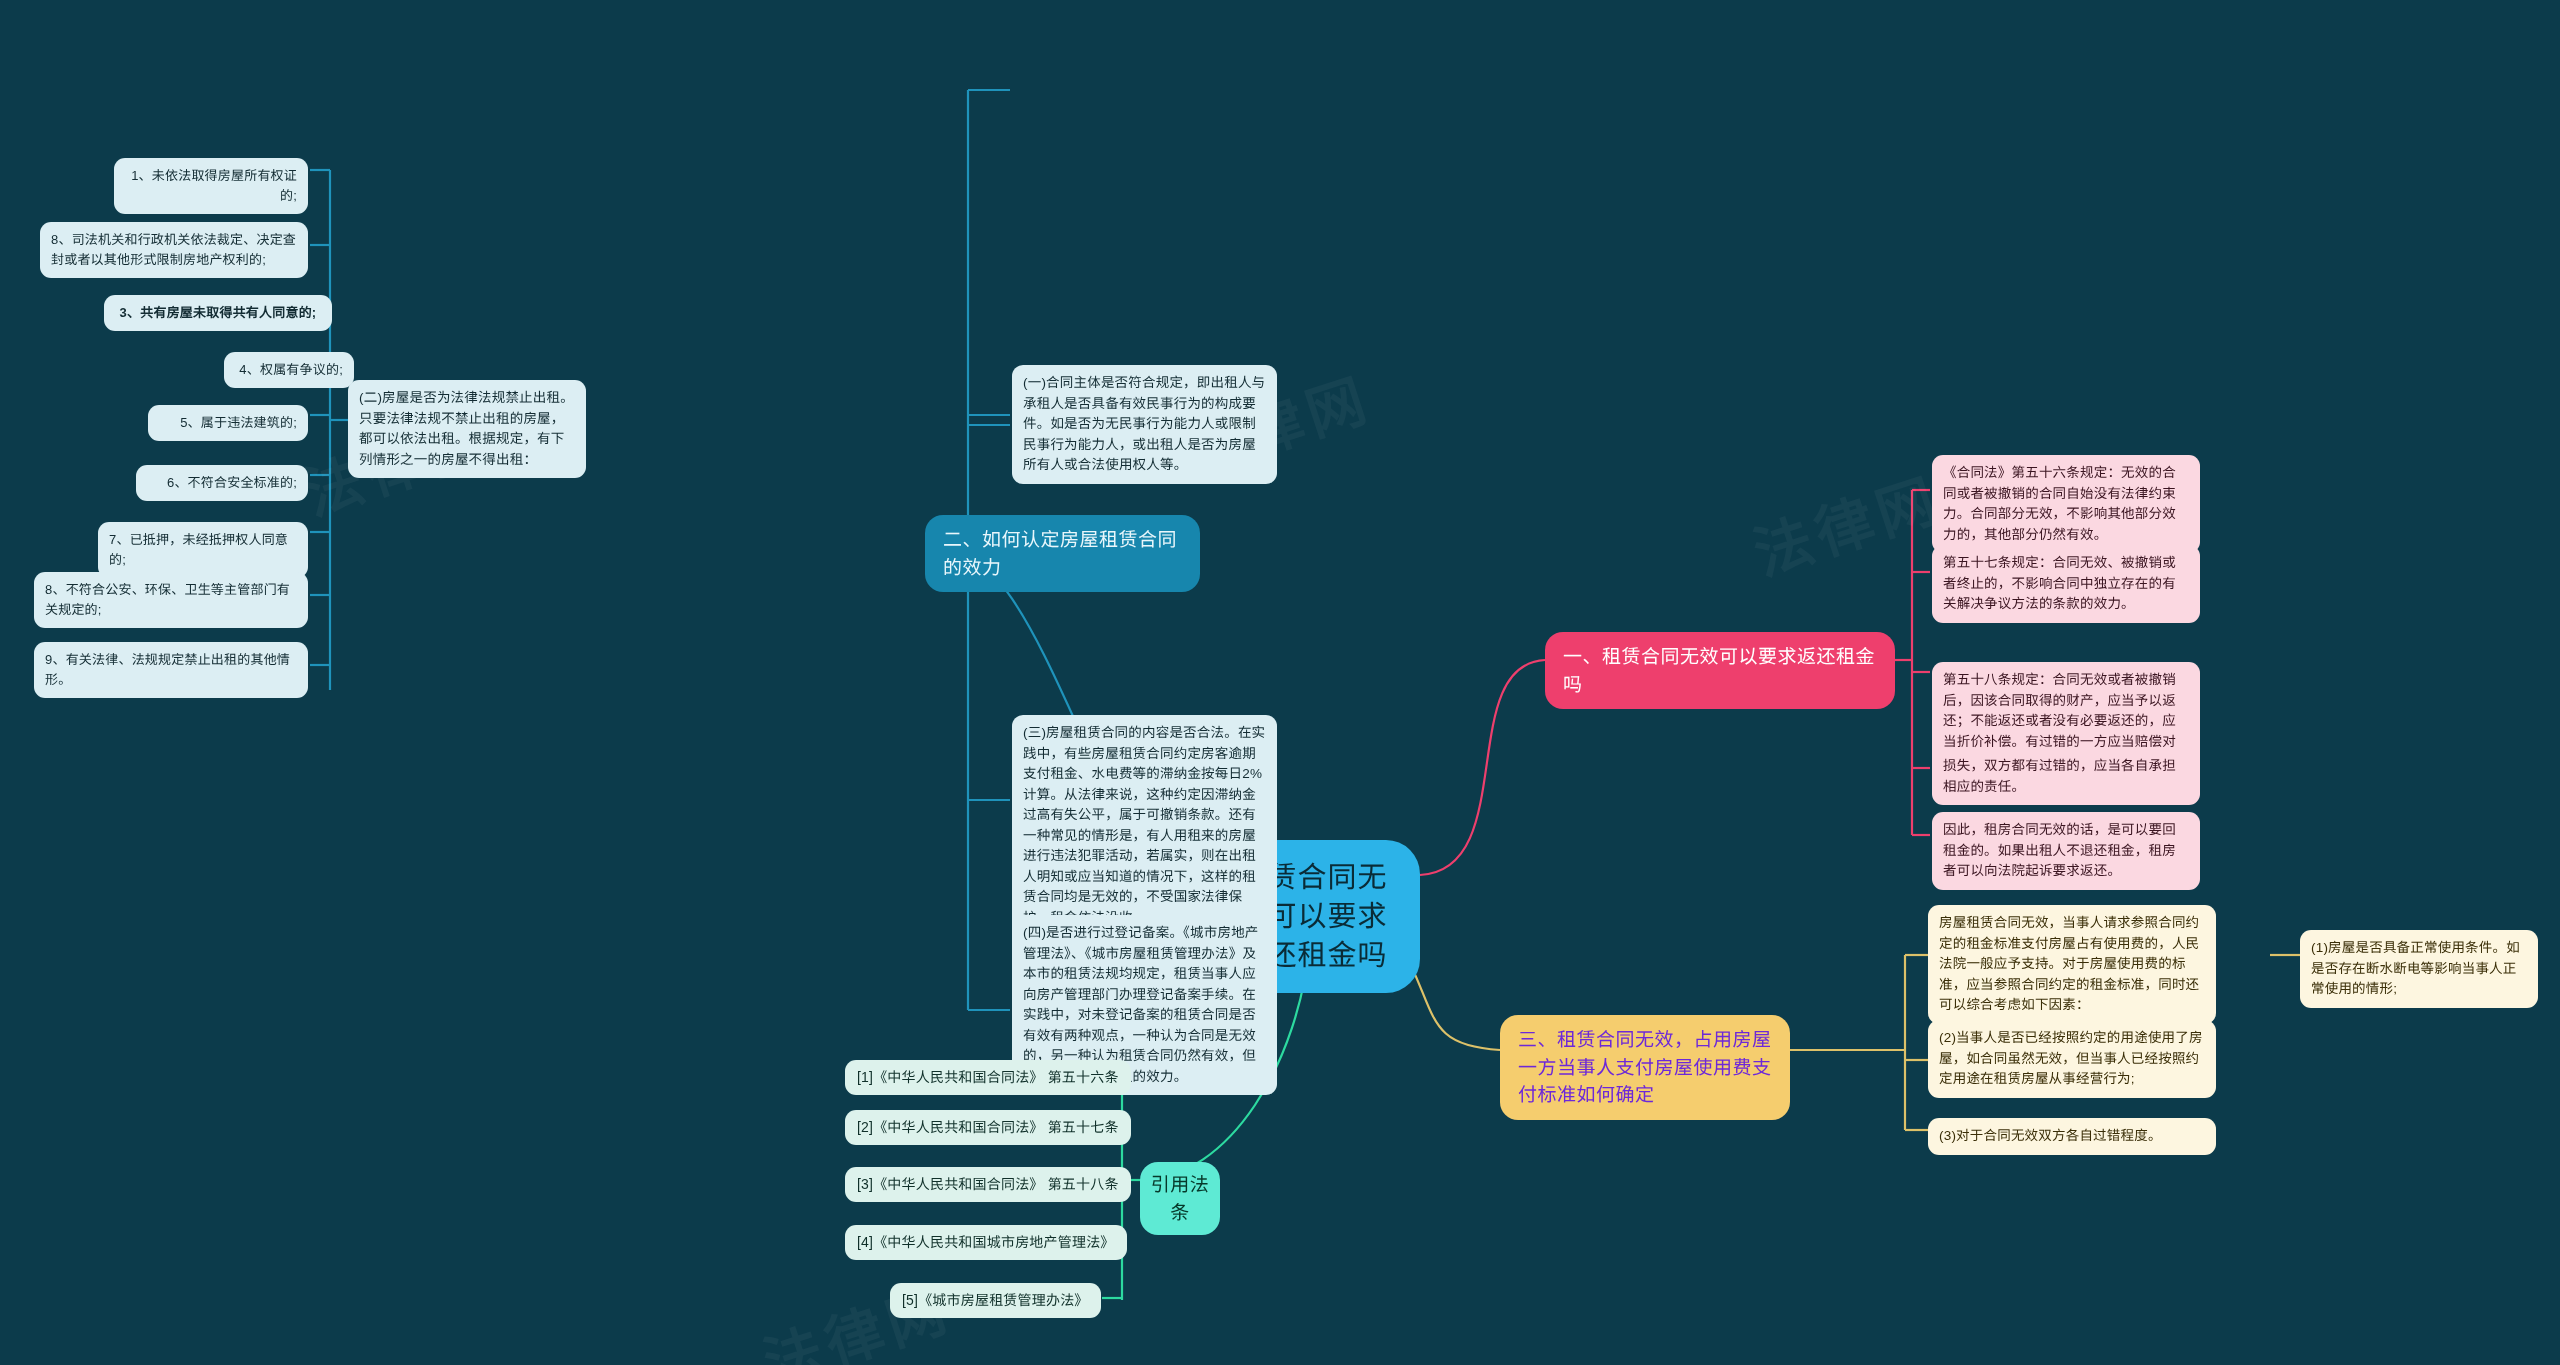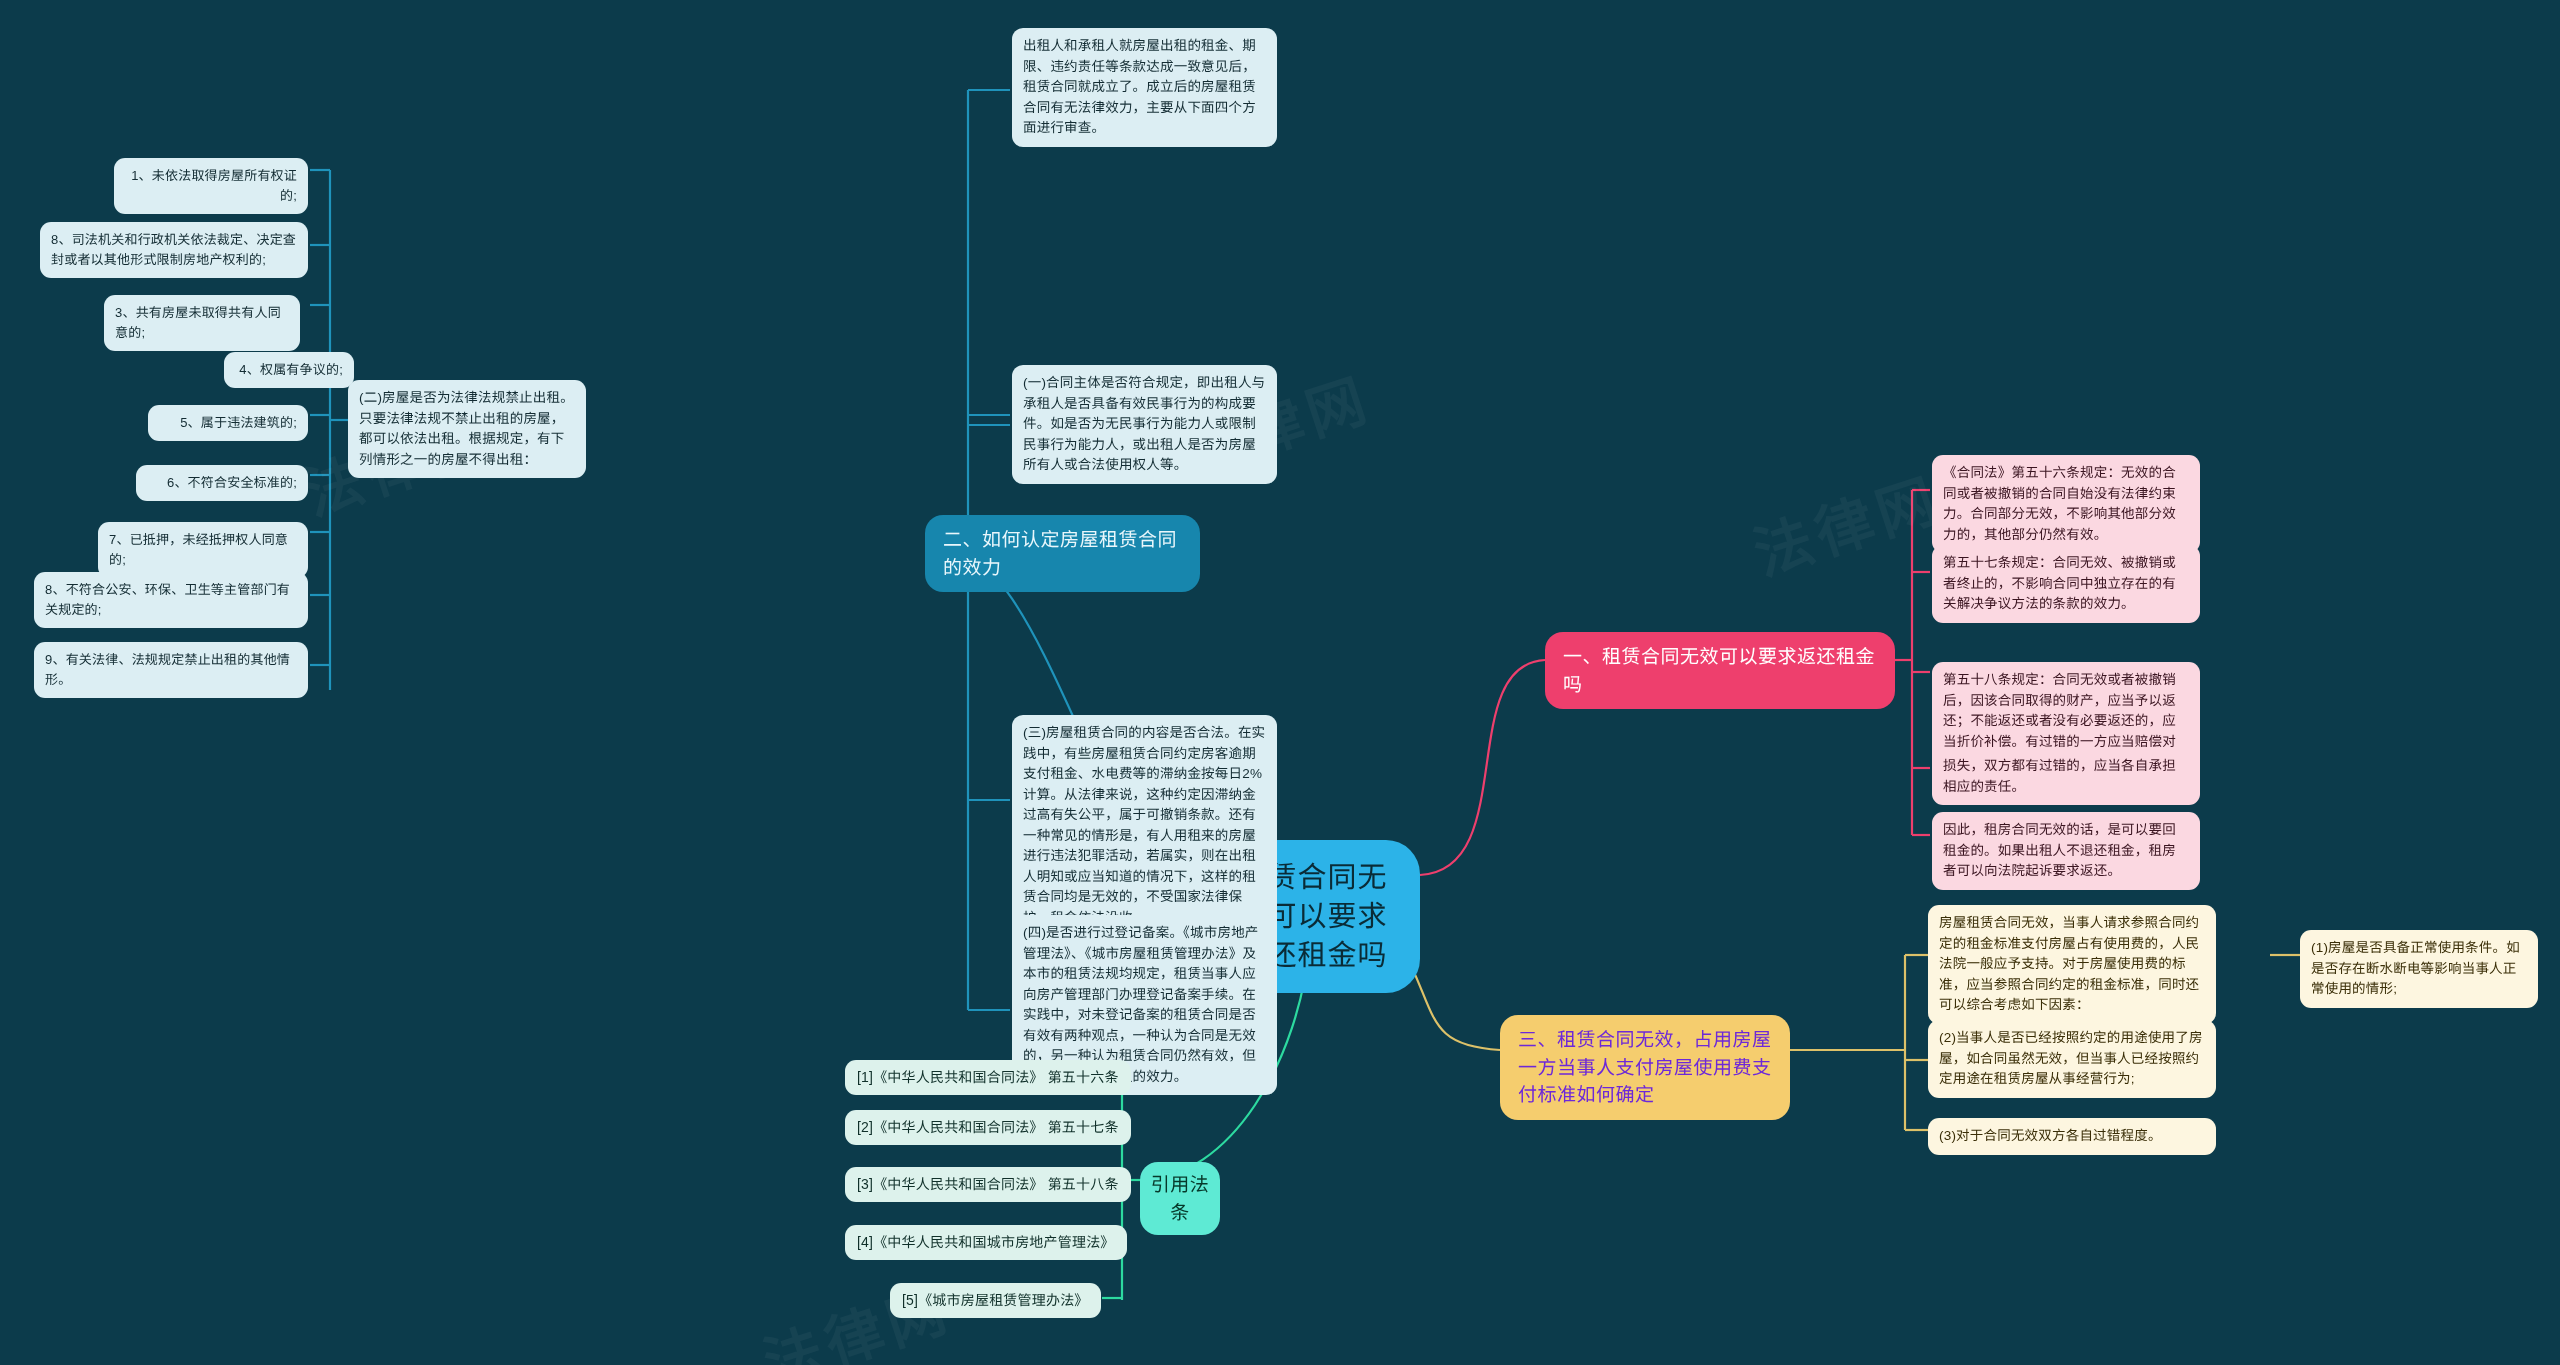--- a/index.html
+++ b/index.html
@@ -109,33 +109,32 @@
 
   <div class="wm" style="left:300px;top:420px;">法律网</div>
   <div class="wm" style="left:1180px;top:380px;">法律网</div>
   <div class="wm" style="left:1750px;top:480px;">法律网</div>
   <div class="wm" style="left:760px;top:1290px;">法律网</div>
 
   <div class="node root" style="left:1205px;top:840px;width:215px;">租赁合同无效可以要求返还租金吗</div>
 
   <div class="node topic blue" style="left:925px;top:515px;width:275px;">二、如何认定房屋租赁合同的效力</div>
 
-  <div class="node leaf ice" style="left:1012px;top:28px;width:265px;">出租人和承租人就房屋出租的租金、期限、违约责任等条款达成一致意见后，租赁合同就成立了。成立后的房屋租赁合同有无法律效力，主要从下面四个方面进行审查。</div>
 
   <div class="node leaf ice" style="left:1012px;top:365px;width:265px;">(一)合同主体是否符合规定，即出租人与承租人是否具备有效民事行为的构成要件。如是否为无民事行为能力人或限制民事行为能力人，或出租人是否为房屋所有人或合法使用权人等。</div>
 
   <div class="node leaf ice" style="left:348px;top:380px;width:238px;">(二)房屋是否为法律法规禁止出租。只要法律法规不禁止出租的房屋，都可以依法出租。根据规定，有下列情形之一的房屋不得出租：</div>
 
   <div class="node leaf ice" style="left:1012px;top:715px;width:265px;">(三)房屋租赁合同的内容是否合法。在实践中，有些房屋租赁合同约定房客逾期支付租金、水电费等的滞纳金按每日2%计算。从法律来说，这种约定因滞纳金过高有失公平，属于可撤销条款。还有一种常见的情形是，有人用租来的房屋进行违法犯罪活动，若属实，则在出租人明知或应当知道的情况下，这样的租赁合同均是无效的，不受国家法律保护，租金依法没收。</div>
 
   <div class="node leaf ice" style="left:1012px;top:915px;width:265px;">(四)是否进行过登记备案。《城市房地产管理法》、《城市房屋租赁管理办法》及本市的租赁法规均规定，租赁当事人应向房产管理部门办理登记备案手续。在实践中，对未登记备案的租赁合同是否有效有两种观点，一种认为合同是无效的，另一种认为租赁合同仍然有效，但不具有对抗第三人的效力。</div>
 
   <div class="node leaf ice small" style="left:114px;top:158px;width:194px;text-align:right;">1、未依法取得房屋所有权证的;</div>
   <div class="node leaf ice small" style="left:40px;top:222px;width:268px;">8、司法机关和行政机关依法裁定、决定查封或者以其他形式限制房地产权利的;</div>
-  <div class="node leaf ice small" style="left:104px;top:295px;width:196px;text-align:left;">3、共有房屋未取得共有人同意的;</div>
+  <div class="node leaf ice small" style="left:104px;top:295px;width:228px;text-align:center;font-weight:bold;">3、共有房屋未取得共有人同意的;</div>
   <div class="node leaf ice small" style="left:178px;top:352px;width:130px;text-align:right;margin-left:46px;">4、权属有争议的;</div>
   <div class="node leaf ice small" style="left:148px;top:405px;width:160px;text-align:right;">5、属于违法建筑的;</div>
   <div class="node leaf ice small" style="left:136px;top:465px;width:172px;text-align:right;">6、不符合安全标准的;</div>
   <div class="node leaf ice small" style="left:98px;top:522px;width:210px;text-align:left;">7、已抵押，未经抵押权人同意的;</div>
   <div class="node leaf ice small" style="left:34px;top:572px;width:274px;">8、不符合公安、环保、卫生等主管部门有关规定的;</div>
   <div class="node leaf ice small" style="left:34px;top:642px;width:274px;">9、有关法律、法规规定禁止出租的其他情形。</div>
 
   <div class="node topic pink" style="left:1545px;top:632px;width:350px;">一、租赁合同无效可以要求返还租金吗</div>
 
   <div class="node leaf rose" style="left:1932px;top:545px;width:268px;">第五十七条规定：合同无效、被撤销或者终止的，不影响合同中独立存在的有关解决争议方法的条款的效力。</div>

